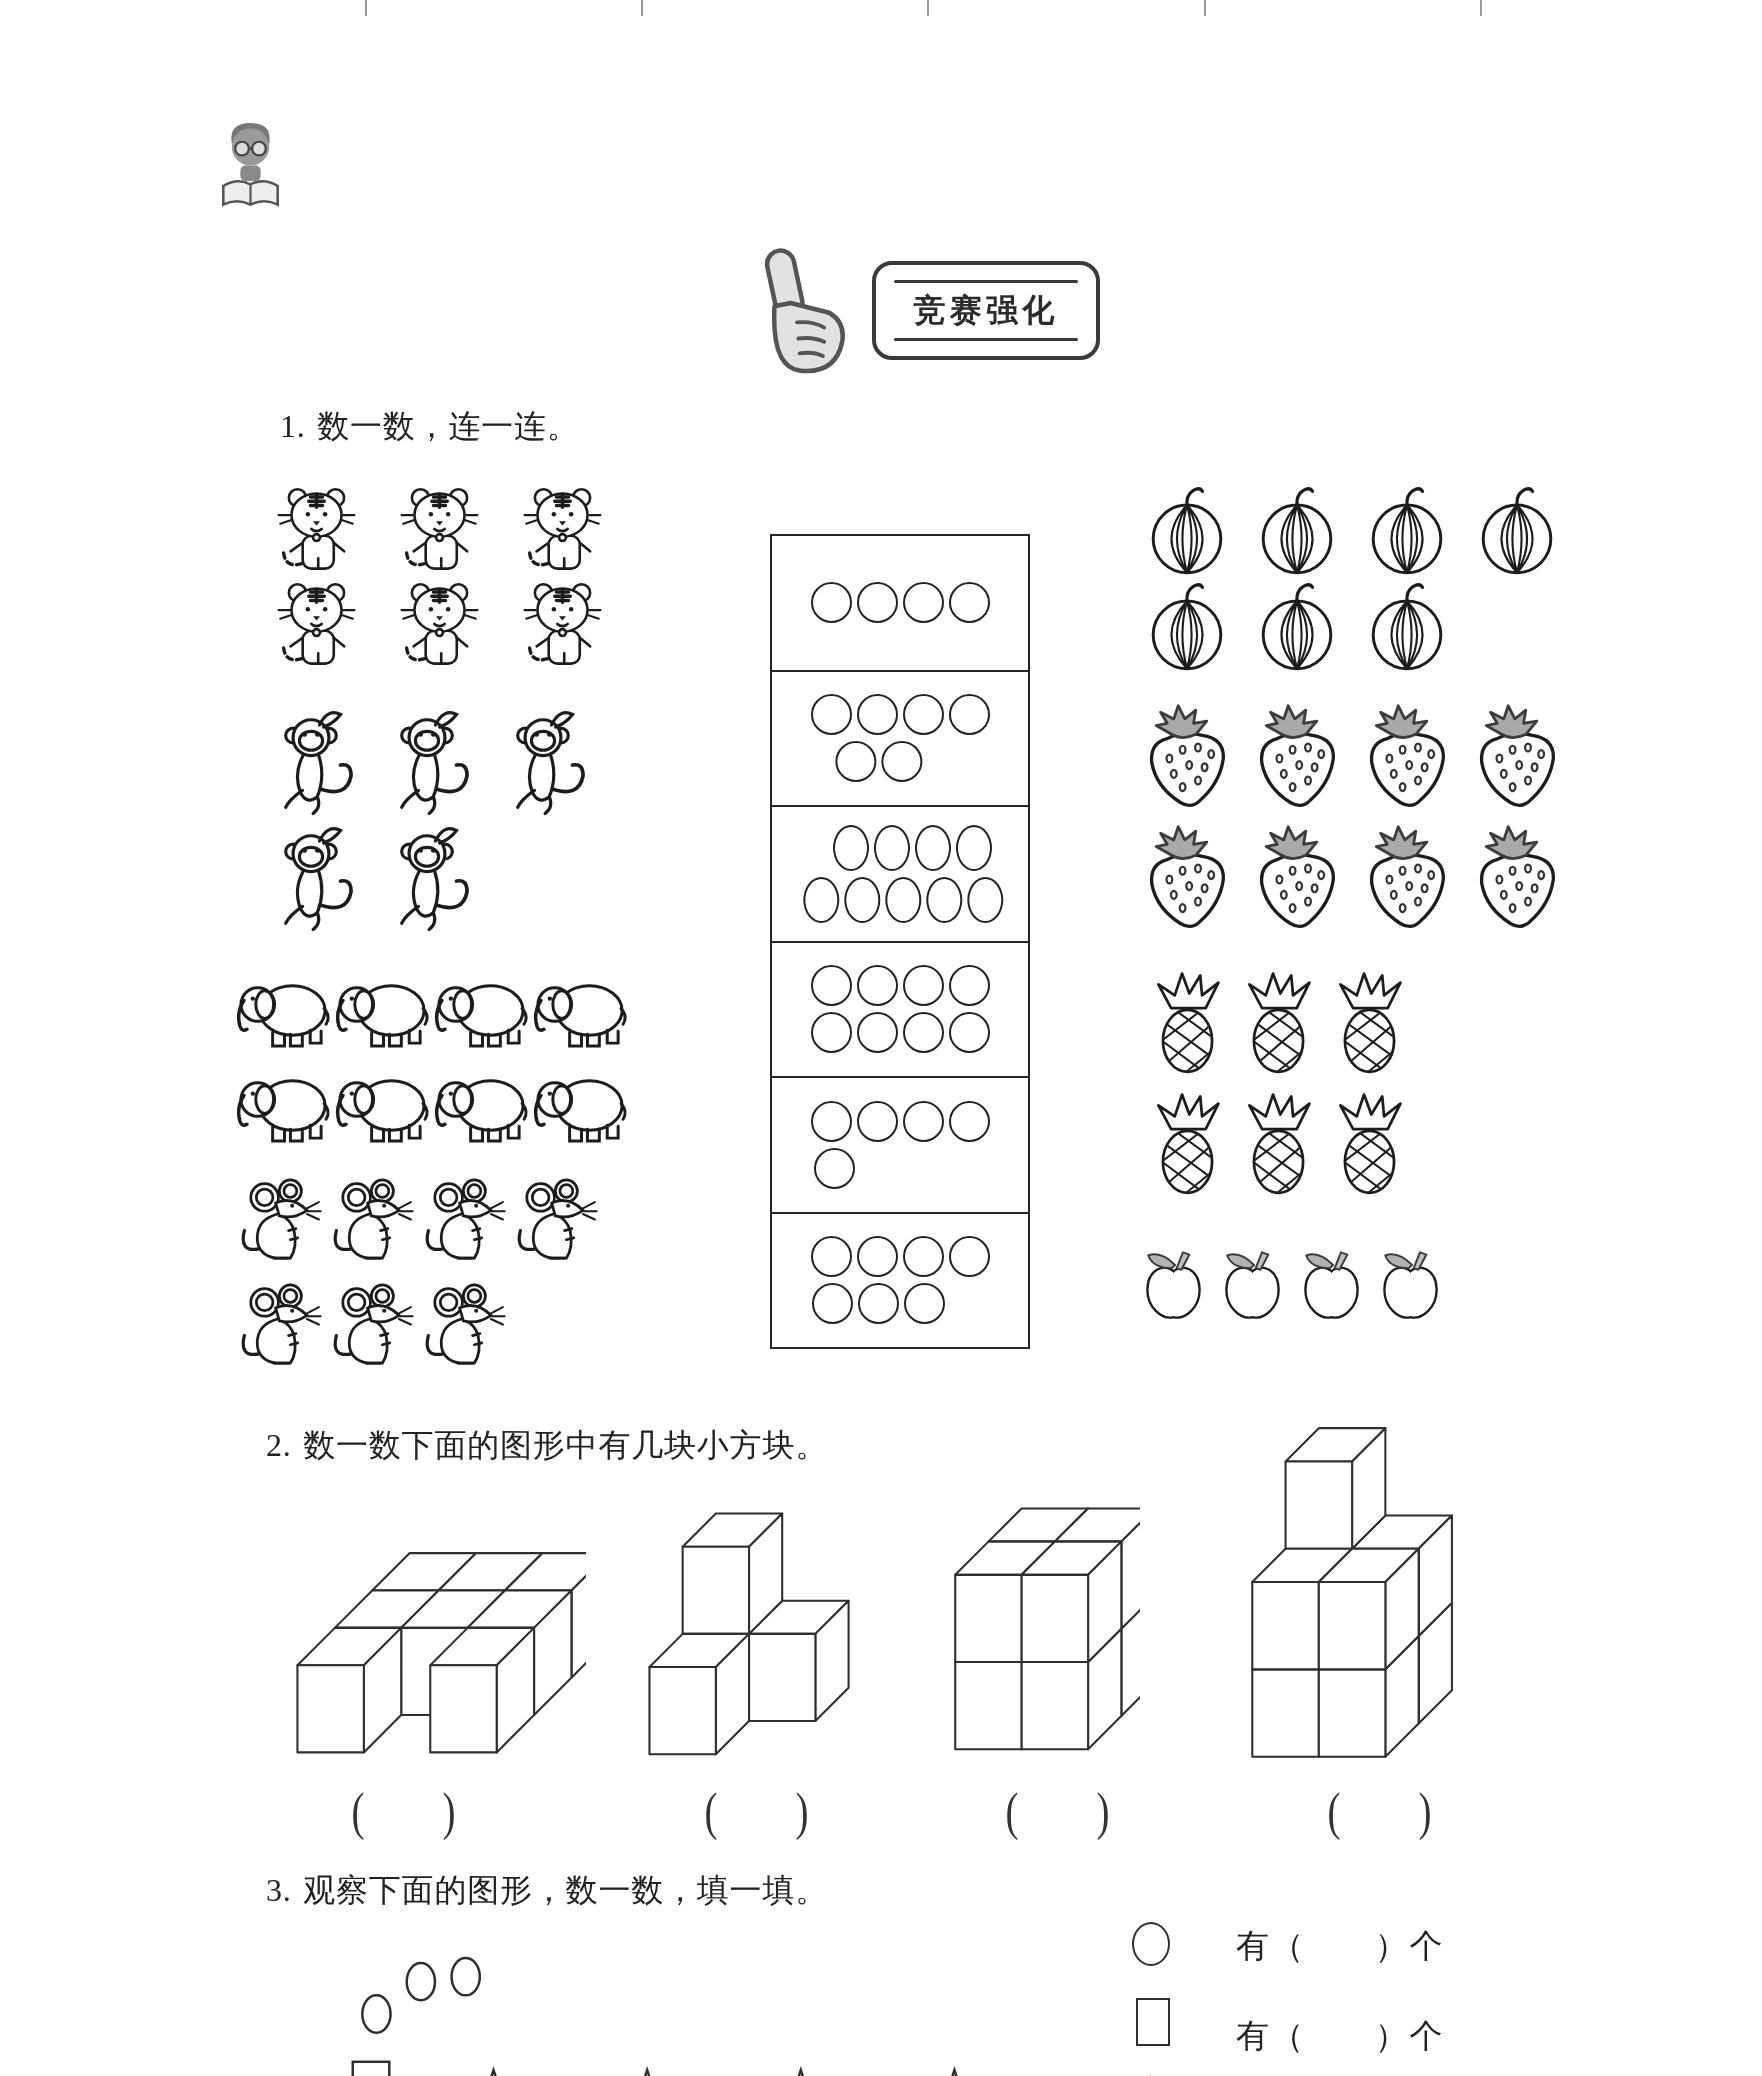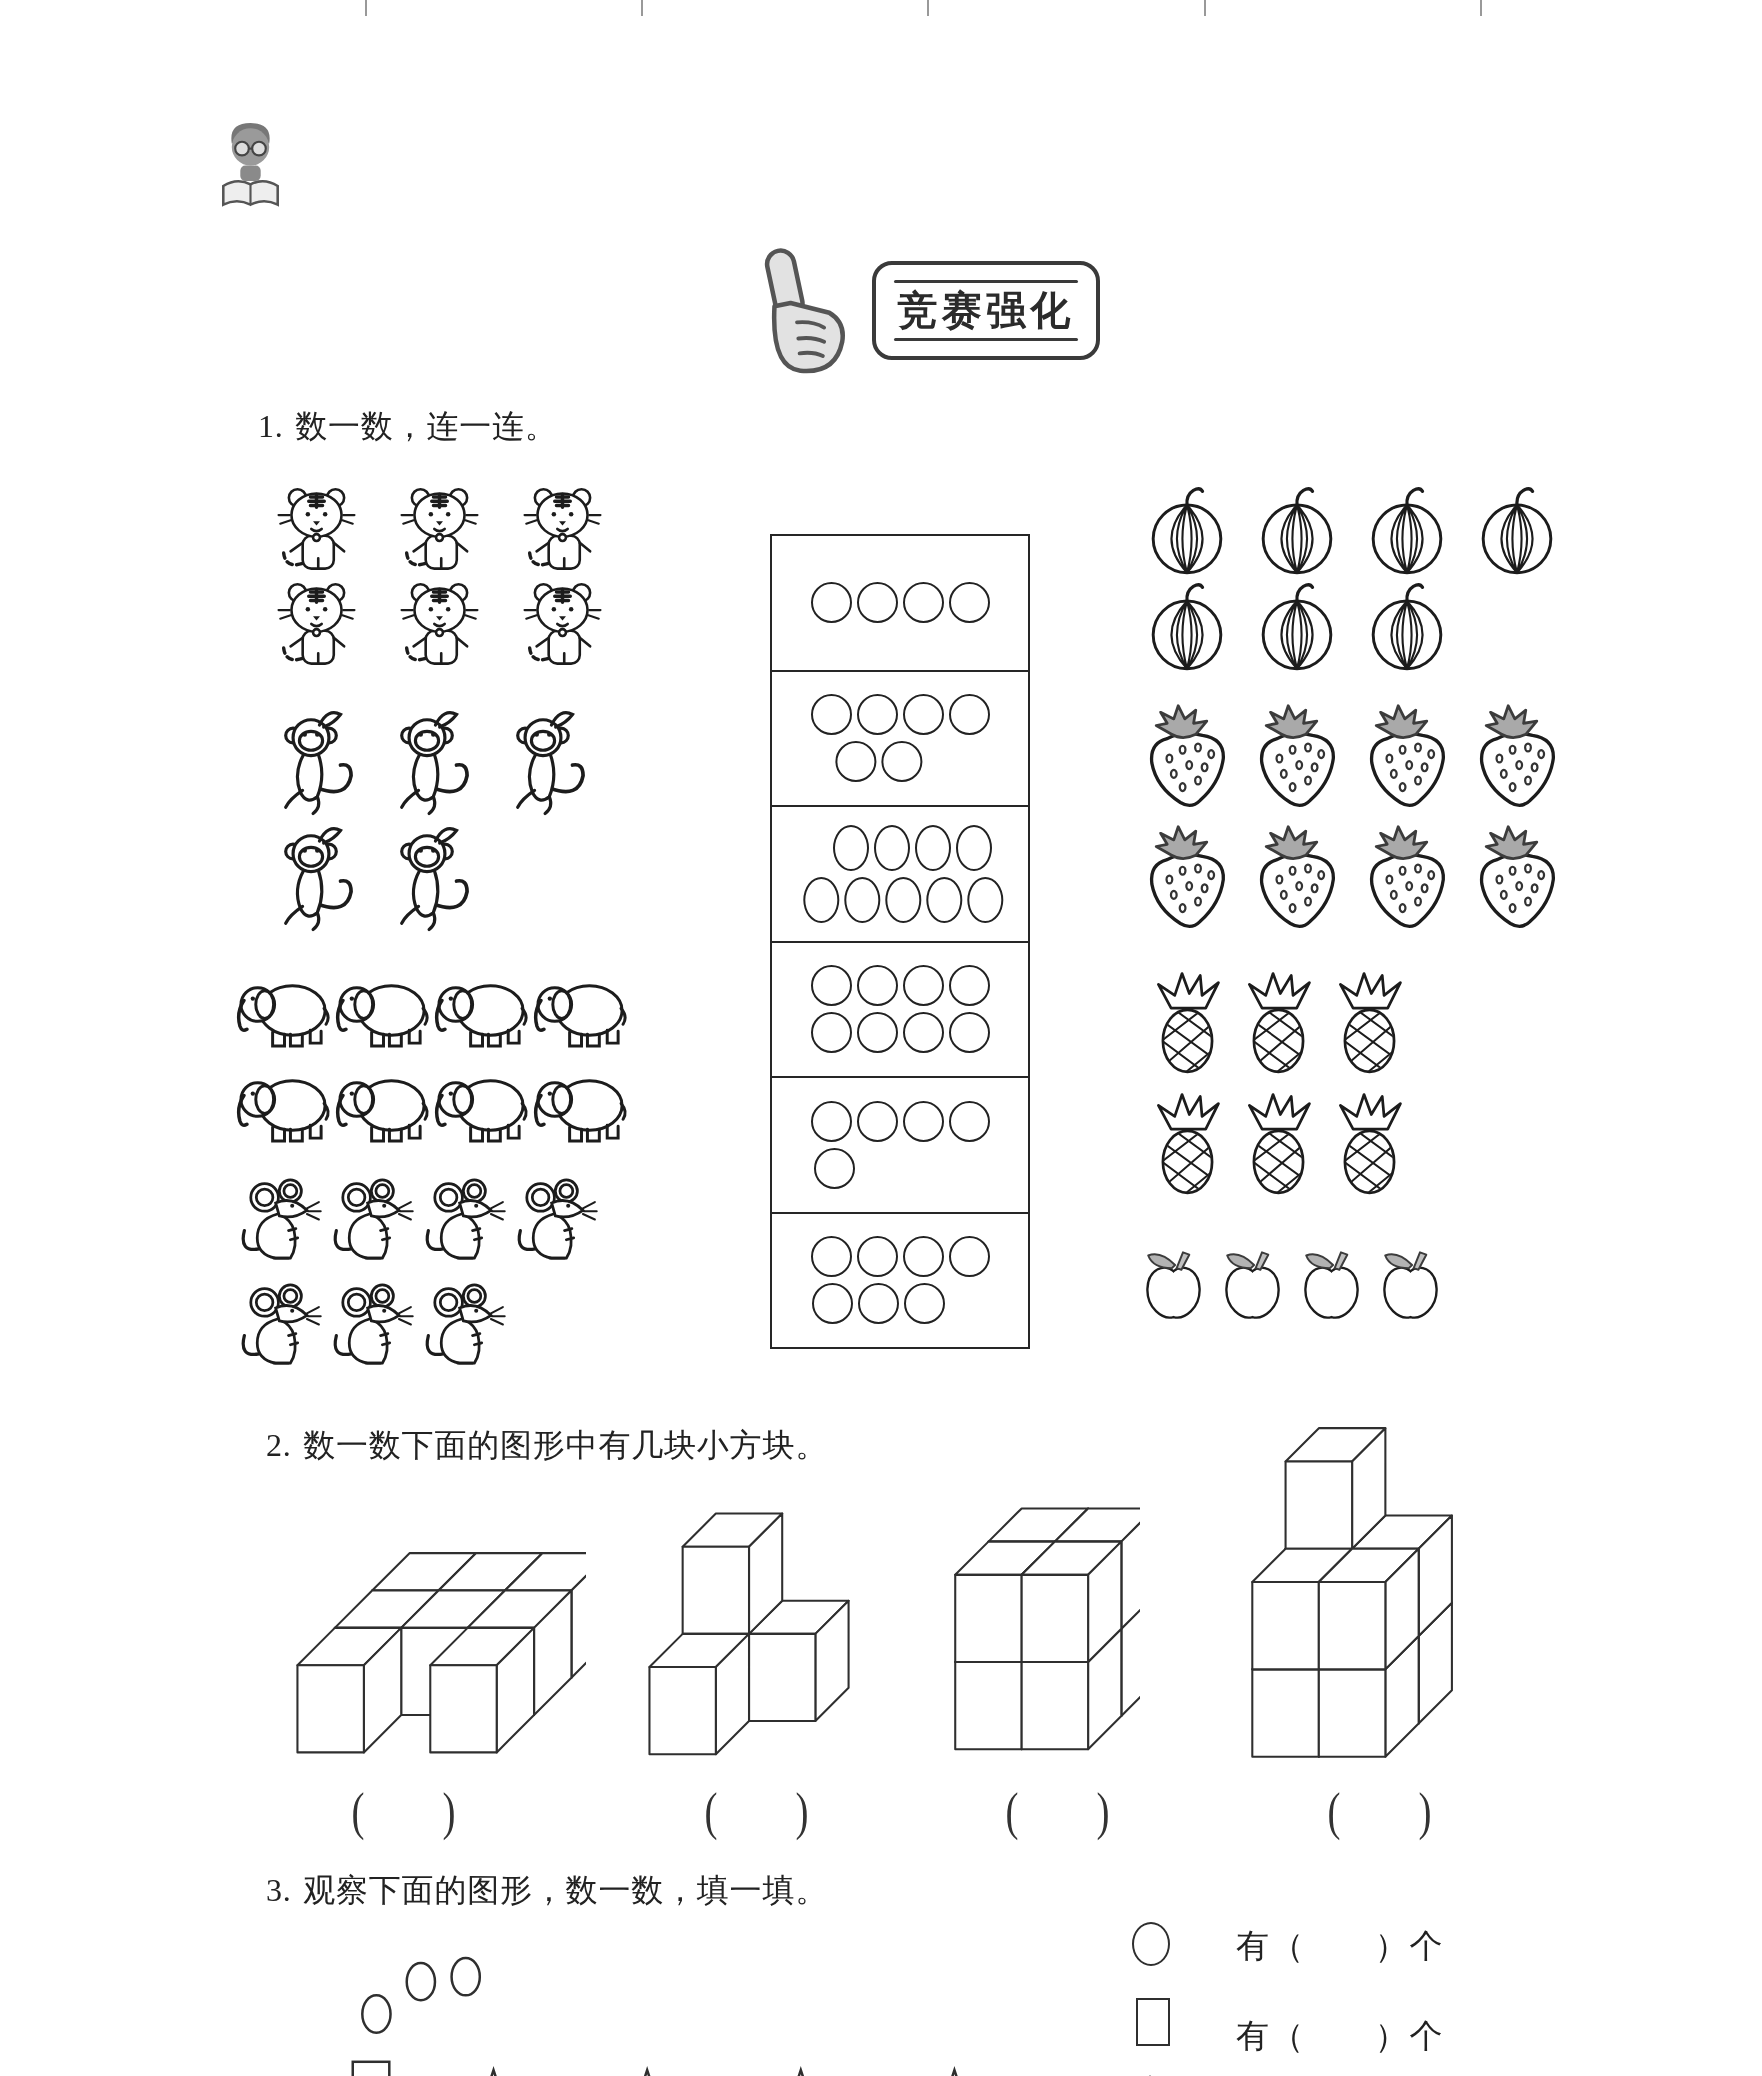--- a/index.html
+++ b/index.html
@@ -6,21 +6,21 @@
   .page{position:relative;width:1763px;height:2492px;background:#ffffff;overflow:hidden;
         font-family:"Liberation Sans",sans-serif;color:#1c1c1c;}
   .abs{position:absolute;}
   .tick{position:absolute;top:0;width:1.7px;height:16px;background:#999;}
   .title{font-size:33px;font-weight:700;letter-spacing:1.7px;color:#111;}
   .q{position:absolute;font-size:32px;color:#222;letter-spacing:0.8px;white-space:nowrap;}
   .qnum{font-family:"Liberation Serif",serif;margin-right:11.6px;}
   .badge-box{position:absolute;border:4.2px solid #3a3a3a;border-radius:20px;background:#fff;
              display:flex;align-items:center;justify-content:center;}
   .badge-line{position:absolute;left:18px;right:18px;height:3.3px;background:#3a3a3a;border-radius:1.7px;}
-  .badge-label{font-size:40px;font-weight:700;letter-spacing:4.2px;color:#2b2b2b;}
+  .badge-label{font-size:32px;font-weight:700;letter-spacing:4.2px;color:#2b2b2b;}
   .boxcol{position:absolute;border:2.5px solid #262626;display:flex;flex-direction:column;box-sizing:border-box;background:#fff;}
   .count-box{flex:1;border-bottom:2.5px solid #262626;display:flex;flex-direction:column;justify-content:center;gap:5.8px;box-sizing:border-box;}
   .count-box:last-child{border-bottom:none;}
   .dot-row{display:flex;gap:5px;justify-content:center;}
   .dot{width:37px;height:37px;border:2.1px solid #222;border-radius:50%;background:#fff;flex:0 0 auto;}
   .dot.ellipse{width:32px;height:42px;}
   .paren{position:absolute;font-size:39px;color:#333;font-family:"Liberation Serif",serif;
          transform:scaleY(1.35);transform-origin:center;white-space:pre;text-align:center;}
   .legend-text{position:absolute;font-size:33px;color:#222;letter-spacing:1.7px;white-space:nowrap;}
   .shape-outline{position:absolute;border:2.5px solid #2f2f2f;background:#fff;box-sizing:border-box;}
@@ -148,21 +148,21 @@
     <rect x="30" y="8" width="42" height="104" rx="21" transform="rotate(-12 51 60)" fill="#e2e2e2" stroke="#555" stroke-width="7"></rect>
     <path d="M35 95 Q30 190 75 195 Q130 200 140 150 Q145 120 120 105 L60 90 Z" fill="#e2e2e2" stroke="#555" stroke-width="7" stroke-linejoin="round"></path>
     <path d="M70 120 Q95 118 112 128 M72 145 Q95 142 112 150 M74 168 Q95 165 110 172" fill="none" stroke="#555" stroke-width="6" stroke-linecap="round"></path>
   </svg>
   <div class="badge-box" style="left:872px;top:261px;width:220px;height:91px">
     <div class="badge-line" style="top:15px"></div>
     <div class="badge-line" style="bottom:15px"></div>
     <span class="badge-label">竞赛强化</span>
   </div>
 
-  <div class="q" style="left:258px;top:405px">
+  <div class="q" style="left:280px;top:405px">
     <span class="qnum">1.</span><span>数一数，连一连。</span>
   </div>
 
   <div id="q1-groups">
       <div class="abs" style="left: 255px; top: 484px;">
         <div style="display: flex;">
           <svg width="123" height="95" viewBox="0 0 100 110">
             <use href="#sym-tiger"></use>
           </svg>
           <svg width="123" height="95" viewBox="0 0 100 110">

